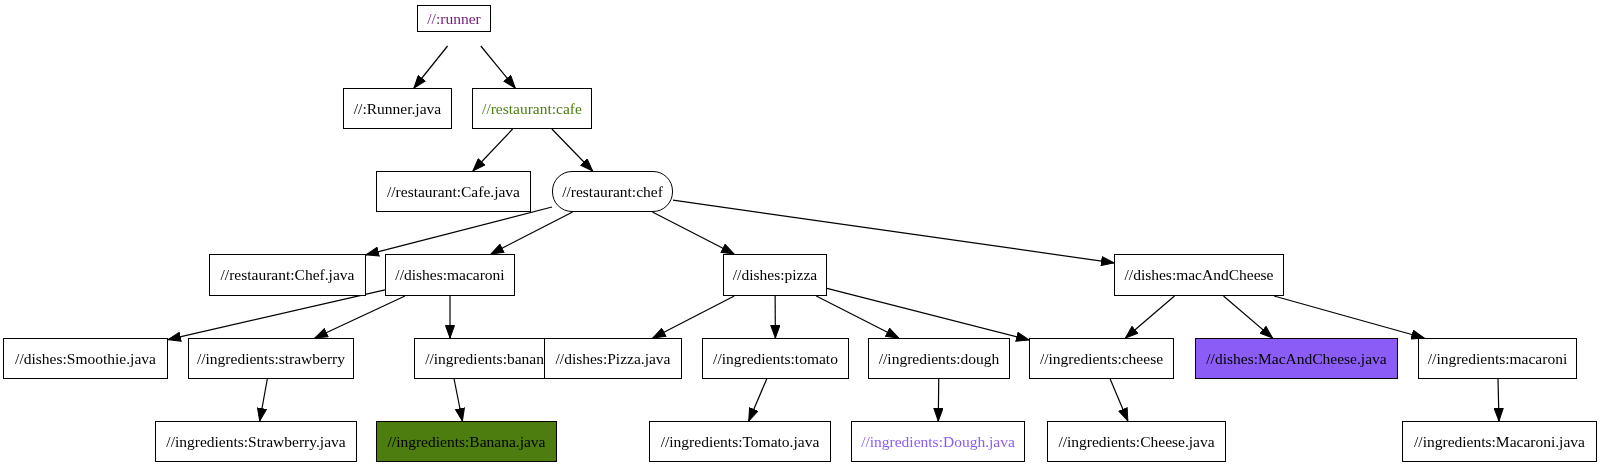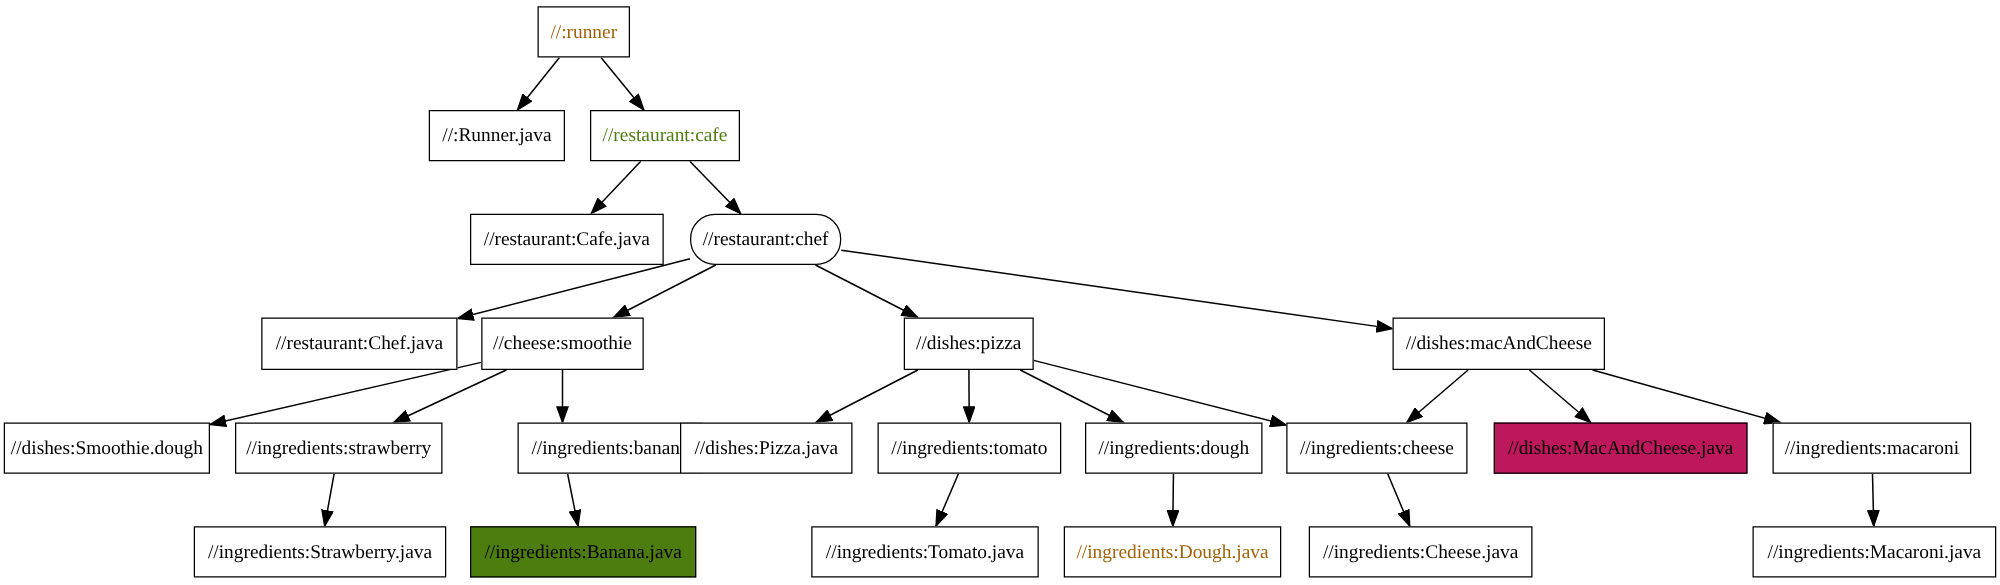--- a/index.html
+++ b/index.html
@@ -63,37 +63,37 @@
       <line x1="816.245508982036" y1="296" x2="898.7365269461078" y2="338" stroke="#000000" stroke-width="1.2" marker-end="url(#arrowhead)"></line>
       <line x1="827" y1="288.2986217457887" x2="1029" y2="339.95865237366" stroke="#000000" stroke-width="1.2" marker-end="url(#arrowhead)"></line>
       <line x1="766.7319277108434" y1="379" x2="748.7680722891566" y2="421" stroke="#000000" stroke-width="1.2" marker-end="url(#arrowhead)"></line>
       <line x1="938.7530120481928" y1="379" x2="938.2469879518072" y2="421" stroke="#000000" stroke-width="1.2" marker-end="url(#arrowhead)"></line>
       <line x1="1110.144578313253" y1="379" x2="1127.855421686747" y2="421" stroke="#000000" stroke-width="1.2" marker-end="url(#arrowhead)"></line>
       <line x1="1174.4790419161677" y1="296" x2="1125.437125748503" y2="338" stroke="#000000" stroke-width="1.2" marker-end="url(#arrowhead)"></line>
       <line x1="1223.5209580838323" y1="296" x2="1272.562874251497" y2="338" stroke="#000000" stroke-width="1.2" marker-end="url(#arrowhead)"></line>
       <line x1="1274.0718562874251" y1="296" x2="1424.2155688622754" y2="338" stroke="#000000" stroke-width="1.2" marker-end="url(#arrowhead)"></line>
       <line x1="1497.9939759036145" y1="379" x2="1499.0060240963855" y2="421" stroke="#000000" stroke-width="1.2" marker-end="url(#arrowhead)"></line>
     </svg>
-<div class="node" style="left: 430px; top: 5px; width: 74px; height: 41px; background: rgb(255, 255, 255); border-color: rgb(0, 0, 0); color: #a16207;">//:runner</div>
+<div class="node" style="left: 417px; top: 5px; width: 74px; height: 27px; background: rgb(255, 255, 255); border-color: rgb(0, 0, 0); color: #701a75;">//:runner</div>
     <div class="node" style="left: 343px; top: 88px; width: 109px; height: 41px; background: rgb(255, 255, 255); border-color: rgb(0, 0, 0); color: rgb(0, 0, 0);">//:Runner.java</div>
     <div class="node" style="left: 472px; top: 88px; width: 120px; height: 41px; background: rgb(255, 255, 255); border-color: rgb(0, 0, 0); color: #4d7c0f;">//restaurant:cafe</div>
     <div class="node" style="left: 376px; top: 171px; width: 155px; height: 41px; background: rgb(255, 255, 255); border-color: rgb(0, 0, 0); color: rgb(0, 0, 0);">//restaurant:Cafe.java</div>
     <div class="node" style="left: 552px; top: 171px; width: 121px; height: 41px; background: rgb(255, 255, 255); border-color: rgb(0, 0, 0); color: rgb(0, 0, 0); border-radius: 20px;">//restaurant:chef</div>
     <div class="node" style="left: 209px; top: 254px; width: 157px; height: 42px; background: rgb(255, 255, 255); border-color: rgb(0, 0, 0); color: rgb(0, 0, 0);">//restaurant:Chef.java</div>
-    <div class="node" style="left: 385px; top: 254px; width: 130px; height: 42px; background: rgb(255, 255, 255); border-color: rgb(0, 0, 0); color: rgb(0, 0, 0);">//cheese:smoothie</div>
+    <div class="node" style="left: 385px; top: 254px; width: 130px; height: 42px; background: rgb(255, 255, 255); border-color: rgb(0, 0, 0); color: rgb(0, 0, 0);">//dishes:macaroni</div>
     <div class="node" style="left: 723px; top: 254px; width: 104px; height: 42px; background: rgb(255, 255, 255); border-color: rgb(0, 0, 0); color: rgb(0, 0, 0);">//dishes:pizza</div>
     <div class="node" style="left: 1114px; top: 254px; width: 170px; height: 42px; background: rgb(255, 255, 255); border-color: rgb(0, 0, 0); color: rgb(0, 0, 0);">//dishes:macAndCheese</div>
-    <div class="node" style="left: 3px; top: 338px; width: 165px; height: 41px; background: rgb(255, 255, 255); border-color: rgb(0, 0, 0); color: rgb(0, 0, 0);">//dishes:Smoothie.dough</div>
+    <div class="node" style="left: 3px; top: 338px; width: 165px; height: 41px; background: rgb(255, 255, 255); border-color: rgb(0, 0, 0); color: rgb(0, 0, 0);">//dishes:Smoothie.java</div>
     <div class="node" style="left: 188px; top: 338px; width: 166px; height: 41px; background: rgb(255, 255, 255); border-color: rgb(0, 0, 0); color: rgb(0, 0, 0);">//ingredients:strawberry</div>
     <div class="node" style="left: 376px; top: 338px; width: 148px; height: 41px; background: rgb(255, 255, 255); border-color: rgb(0, 0, 0); color: rgb(0, 0, 0); margin-left: 38px;">//ingredients:banana</div>
     <div class="node" style="left: 544px; top: 338px; width: 138px; height: 41px; background: rgb(255, 255, 255); border-color: rgb(0, 0, 0); color: rgb(0, 0, 0);">//dishes:Pizza.java</div>
     <div class="node" style="left: 702px; top: 338px; width: 147px; height: 41px; background: rgb(255, 255, 255); border-color: rgb(0, 0, 0); color: rgb(0, 0, 0);">//ingredients:tomato</div>
     <div class="node" style="left: 868px; top: 338px; width: 142px; height: 41px; background: rgb(255, 255, 255); border-color: rgb(0, 0, 0); color: rgb(0, 0, 0);">//ingredients:dough</div>
     <div class="node" style="left: 1029px; top: 338px; width: 145px; height: 41px; background: rgb(255, 255, 255); border-color: rgb(0, 0, 0); color: rgb(0, 0, 0);">//ingredients:cheese</div>
-    <div class="node" style="left: 1195px; top: 338px; width: 203px; height: 41px; background: #be185d; border-color: rgb(0, 0, 0); color: rgb(0, 0, 0);">//dishes:MacAndCheese.java</div>
+    <div class="node" style="left: 1195px; top: 338px; width: 203px; height: 41px; background: #8b5cf6; border-color: rgb(0, 0, 0); color: rgb(0, 0, 0);">//dishes:MacAndCheese.java</div>
     <div class="node" style="left: 1418px; top: 338px; width: 159px; height: 41px; background: rgb(255, 255, 255); border-color: rgb(0, 0, 0); color: rgb(0, 0, 0);">//ingredients:macaroni</div>
     <div class="node" style="left: 155px; top: 421px; width: 202px; height: 41px; background: rgb(255, 255, 255); border-color: rgb(0, 0, 0); color: rgb(0, 0, 0);">//ingredients:Strawberry.java</div>
     <div class="node" style="left: 376px; top: 421px; width: 181px; height: 41px; background: #4d7c0f; border-color: rgb(0, 0, 0); color: rgb(0, 0, 0);">//ingredients:Banana.java</div>
     <div class="node" style="left: 649px; top: 421px; width: 182px; height: 41px; background: rgb(255, 255, 255); border-color: rgb(0, 0, 0); color: rgb(0, 0, 0);">//ingredients:Tomato.java</div>
-    <div class="node" style="left: 851px; top: 421px; width: 174px; height: 41px; background: rgb(255, 255, 255); border-color: rgb(0, 0, 0); color: #a16207;">//ingredients:Dough.java</div>
+    <div class="node" style="left: 851px; top: 421px; width: 174px; height: 41px; background: rgb(255, 255, 255); border-color: rgb(0, 0, 0); color: #8b5cf6;">//ingredients:Dough.java</div>
     <div class="node" style="left: 1047px; top: 421px; width: 179px; height: 41px; background: rgb(255, 255, 255); border-color: rgb(0, 0, 0); color: rgb(0, 0, 0);">//ingredients:Cheese.java</div>
     <div class="node" style="left: 1402px; top: 421px; width: 195px; height: 41px; background: rgb(255, 255, 255); border-color: rgb(0, 0, 0); color: rgb(0, 0, 0);">//ingredients:Macaroni.java</div>
   </div>
 
 </body></html>

